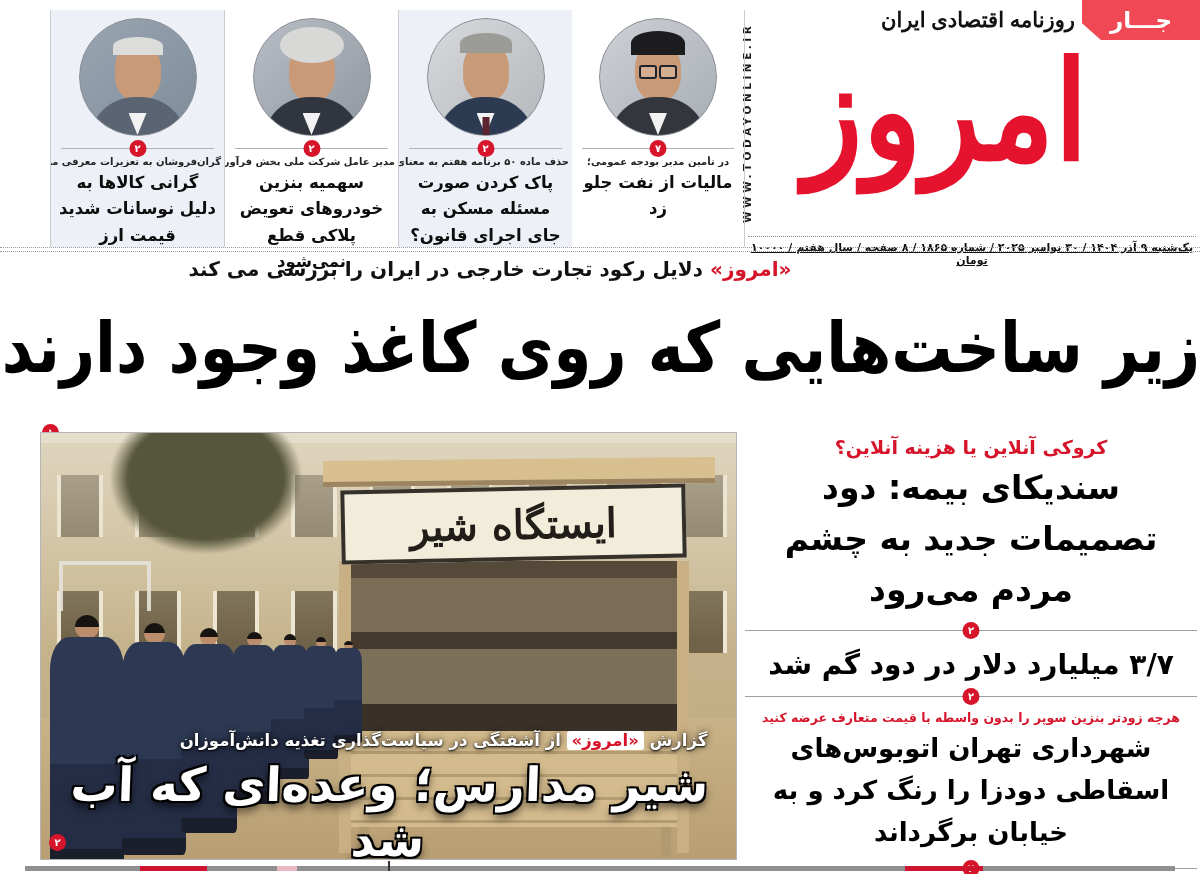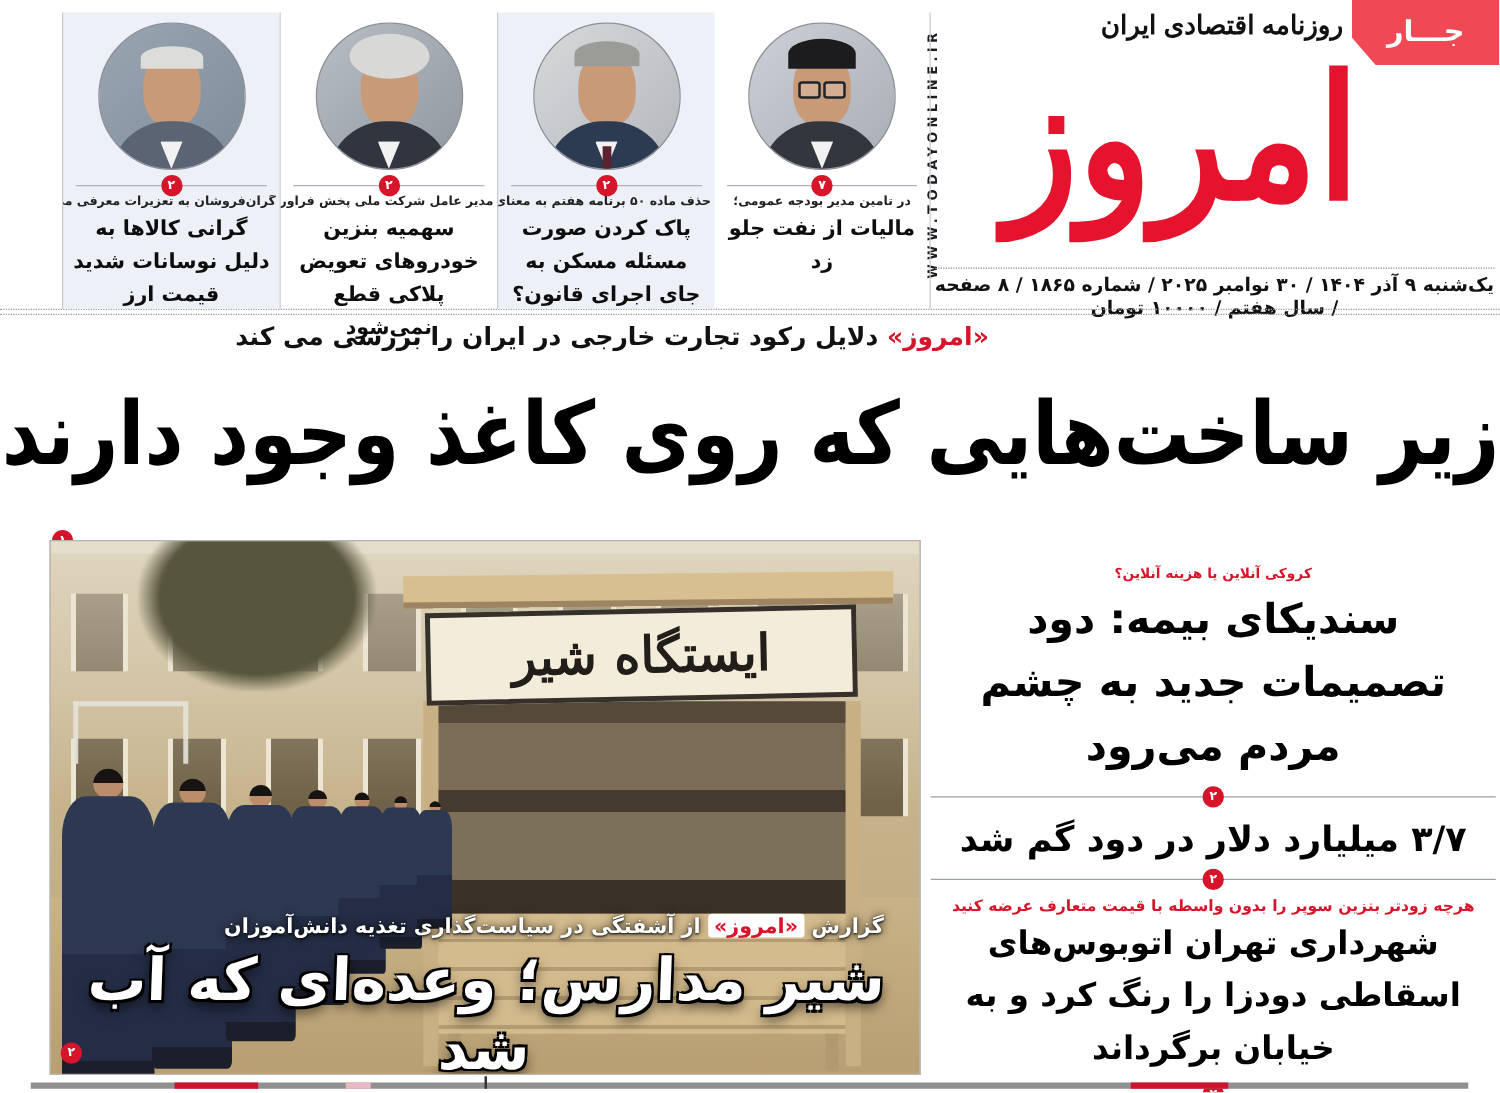--- a/index.html
+++ b/index.html
@@ -1,34 +1,34 @@
 <!DOCTYPE html>
 <html dir="rtl" lang="fa"><head>
 <meta charset="utf-8">
 <style>
   * { box-sizing: border-box; margin: 0; padding: 0; }
   html, body { background:#fff; }
   body { font-family:"DejaVu Sans", sans-serif; }
   #page { position:relative; width:1200px; height:874px; background:#fff; overflow:hidden; direction:rtl; }
 
   
-  #jar-ribbon { position:absolute; top:0; right:0; width:118px; height:52px;
+  #jar-ribbon { position:absolute; top:0; right:0; width:118px; height:40px;
     background:#ef3b47; color:#fff; font-size:23px; font-weight:800;
     display:flex; align-items:center; justify-content:center;
     clip-path:polygon(0 0,100% 0,100% 100%,16% 100%,0 58%); opacity:.93; z-index:6; }
   #masthead-tagline { position:absolute; top:8px; right:42px; width:360px; text-align:center;
     font-family:Liberation Sans, sans-serif; font-size:21px; font-weight:700; color:#111; z-index:5; }
   #masthead-logo { position:absolute; top:16px; right:64px; width:380px; height:200px;
     color:#e5132e; font-size:122px; font-weight:900; text-align:center; line-height:190px;
     font-family:"DejaVu Serif", serif; transform:scaleY(1.12); z-index:4; }
   #website-vertical { position:absolute; left:741px; top:18px; height:205px;
     writing-mode:vertical-rl; transform:rotate(180deg); direction:ltr;
     font-size:10.5px; font-weight:bold; letter-spacing:3.5px; color:#1c1c1c; }
-  #dateline { position:absolute; top:214px; left:748px; width:448px; text-align:center;
-    font-size:15px; font-weight:700; color:#111; padding-top:4px; border-top:1px dotted #888; }
+  #dateline { position:absolute; top:236px; left:748px; width:448px; text-align:center;
+    font-size:11px; font-weight:700; color:#111; padding-top:4px; border-top:1px dotted #888;text-decoration:underline; }
   #dotted-separator { position:absolute; top:247px; left:0; width:1200px; height:5px;
     border-top:1px dotted #999; border-bottom:1px dotted #999; }
   #masthead-divider { position:absolute; left:744px; top:10px; width:1px; height:237px; background:#c8ccd2; }
 
   
   .card { position:absolute; top:10px; height:237px; width:174px; }
   .card.alt { background:#edf1f7; }
   .card.sep { border-left:1px solid #c8ccd2; }
   .pp { position:relative; width:118px; height:118px; border-radius:50%; margin:8px auto 0;
     overflow:hidden; border:1px solid #8b8f96; }
@@ -120,21 +120,21 @@
     text-shadow:none; }
   #photo-headline { position:absolute; left:8px; right:8px; top:324px; text-align:center;
     font-size:47px; font-weight:900; color:#fff; transform:skewX(-2deg);
     text-shadow:2px 2px 0 #000, -2px 2px 0 #000, 2px -2px 0 #000, -2px -2px 0 #000,
       0 5px 10px rgba(0,0,0,.75); }
   #photo-badge { position:absolute; bottom:8px; left:8px; }
 
   
   #rightcol { position:absolute; top:432px; left:745px; width:452px; }
   .rc-kicker { text-align:center; color:#d6152b; font-weight:800; }
-  #rc-kicker1 { margin-top:20px; font-size:11px; }
+  #rc-kicker1 { margin-top:4px; font-size:19px; }
   #rc-h1 { font-size:33px; font-weight:900; color:#000; text-align:center; line-height:1.55;
     margin-top:4px; }
   .rc-div { position:relative; border-top:1px solid #9aa0a8; margin-top:15px; }
   .rc-div .badge { position:absolute; top:-9px; left:50%; transform:translateX(-50%); }
   #rc-h2 { font-size:28px; font-weight:900; color:#000; text-align:center; margin-top:17px; }
   #rc-kicker2 { margin-top:13px; font-size:12.5px; }
   #rc-h3 { font-size:26px; font-weight:900; color:#000; text-align:center; line-height:1.6;
     margin-top:3px; }
 
   

